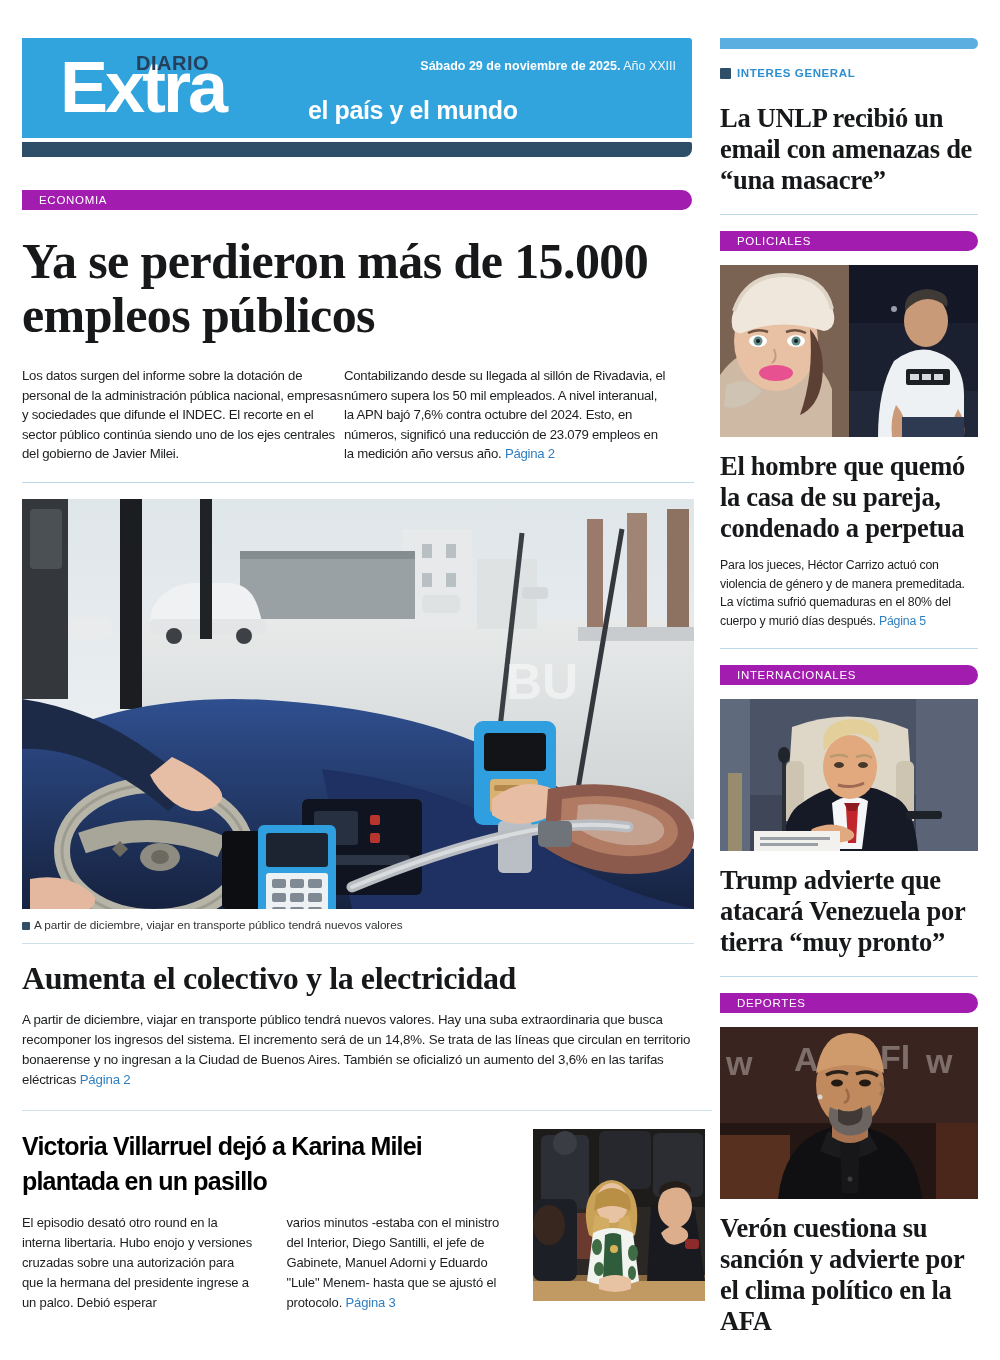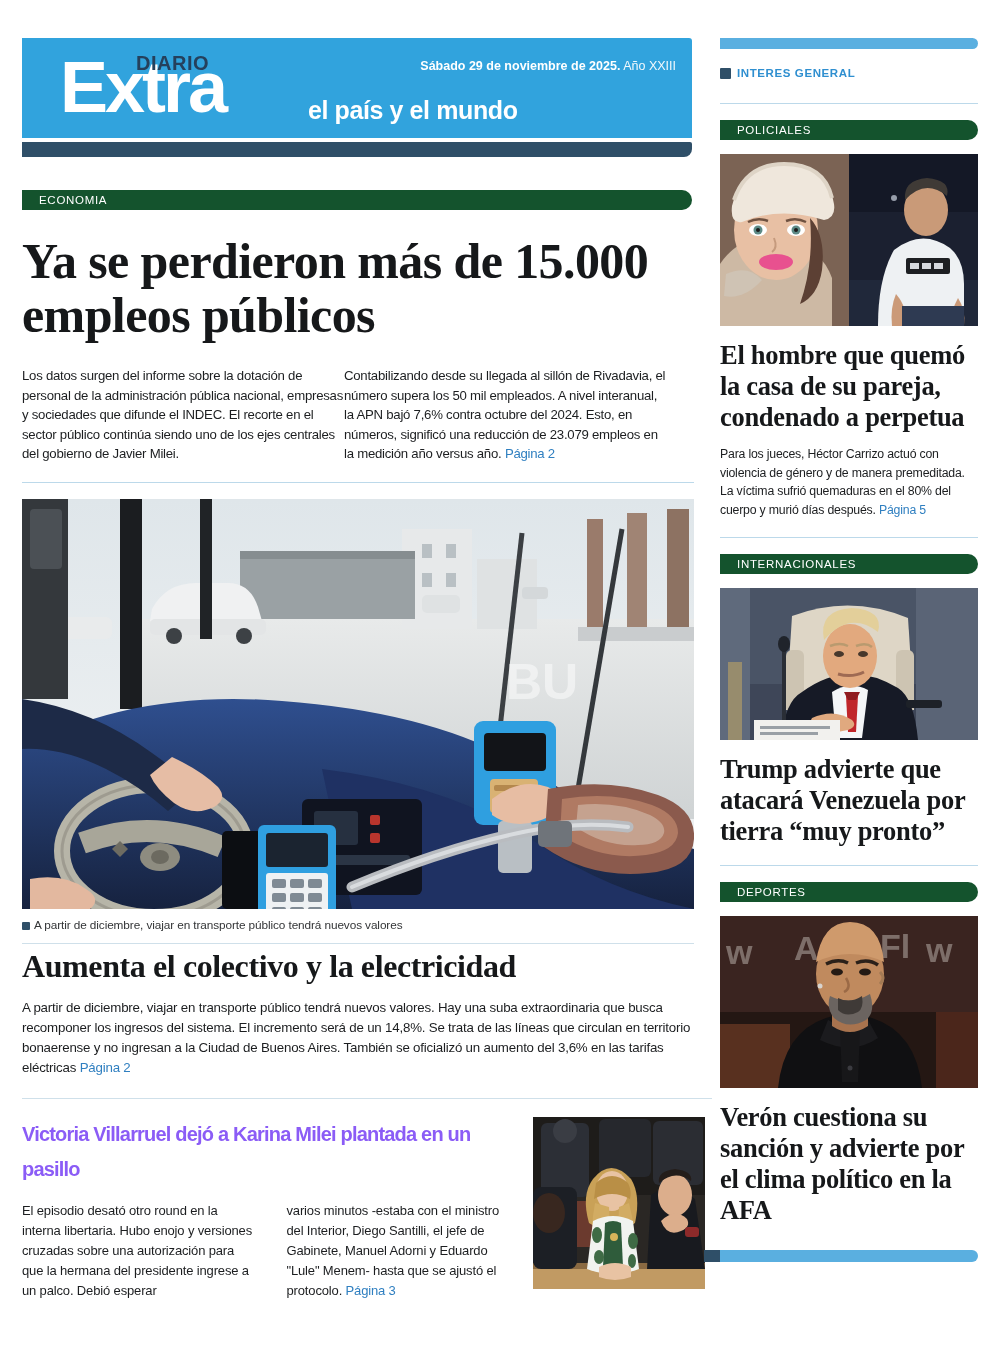--- a/index.html
+++ b/index.html
@@ -90,21 +90,21 @@
     height: 15px;
     background: #2f4f68;
     margin-top: 4px;
     border-bottom-right-radius: 8px;
     border-top-right-radius: 2px;
   }
 
   
   .tag-bar {
     height: 20px;
-    background: #14532d;
+    background: #a21caf;
     border-top-right-radius: 10px;
     border-bottom-right-radius: 10px;
     display: flex;
     align-items: center;
     padding-left: 17px;
   }
   .tag-bar span {
     color: #ffffff;
     font-size: 11.5px;
     letter-spacing: 0.7px;
@@ -183,21 +183,21 @@
   .rule2 { height: 1px; background: #cfe0ea; width: 672px; margin-top: 10px; }
 
   .sub-headline {
     font-family: "Liberation Serif", serif;
     font-weight: bold;
     font-size: 32px;
     line-height: 36px;
     color: #16181a;
     letter-spacing: -0.4px;
     width: 672px;
-    margin-top: 4px;
+    margin-top: 16px;
   }
   .sub-body {
     width: 690px;
     margin-top: 14px;
     font-size: 13.3px;
     line-height: 20px;
     color: #1c1e20;
     letter-spacing: -0.2px;
   }
 
@@ -207,23 +207,23 @@
   .bottom-story {
     display: flex;
     width: 690px;
     margin-top: 18px;
     gap: 16px;
   }
   .bottom-text { width: 495px; }
   .bottom-headline {
     font-family: "Liberation Sans", sans-serif;
     font-weight: bold;
-    font-size: 20px;
+    font-size: 25px;
     line-height: 35px;
-    color: #8b5cf6;
+    color: #000000;
     letter-spacing: -0.8px;
   }
   .bottom-cols {
     display: flex;
     gap: 34px;
     margin-top: 14px;
   }
   .bottom-cols .c {
     width: 236px;
     font-size: 13px;
@@ -548,20 +548,21 @@
   </div>
 
   <div class="side-col">
 
     <div class="side-topbar"></div>
 
     <div class="kicker">
       <span class="sq"></span>
       <span class="k">INTERES GENERAL</span>
     </div>
+    <h2 class="side-headline">La UNLP recibió un email con amenazas de “una masacre”</h2>
     <div class="side-rule"></div>
 
     <div class="tag-bar tag-side">
       <span>POLICIALES</span>
     </div>
     <div class="side-photo ph-policiales">
       <svg viewBox="0 0 258 172" preserveAspectRatio="none">
 
         <rect x="0" y="0" width="129" height="172" fill="#6b5a4e"></rect>
         <rect x="0" y="0" width="129" height="172" fill="#7b6354"></rect>

